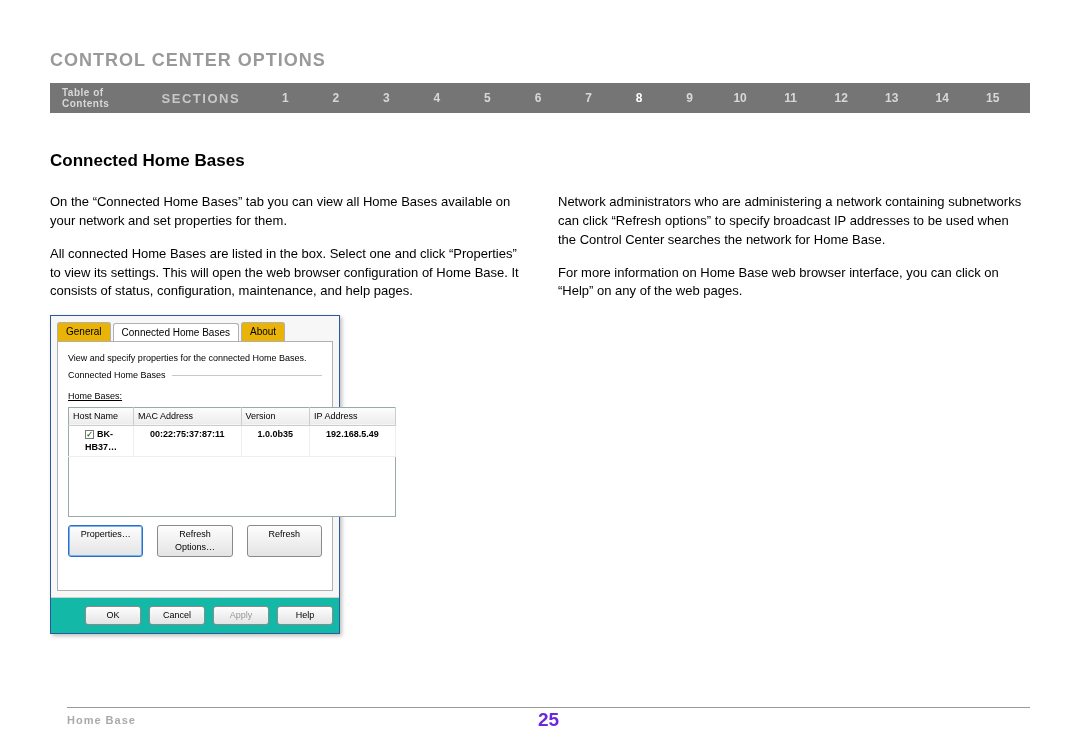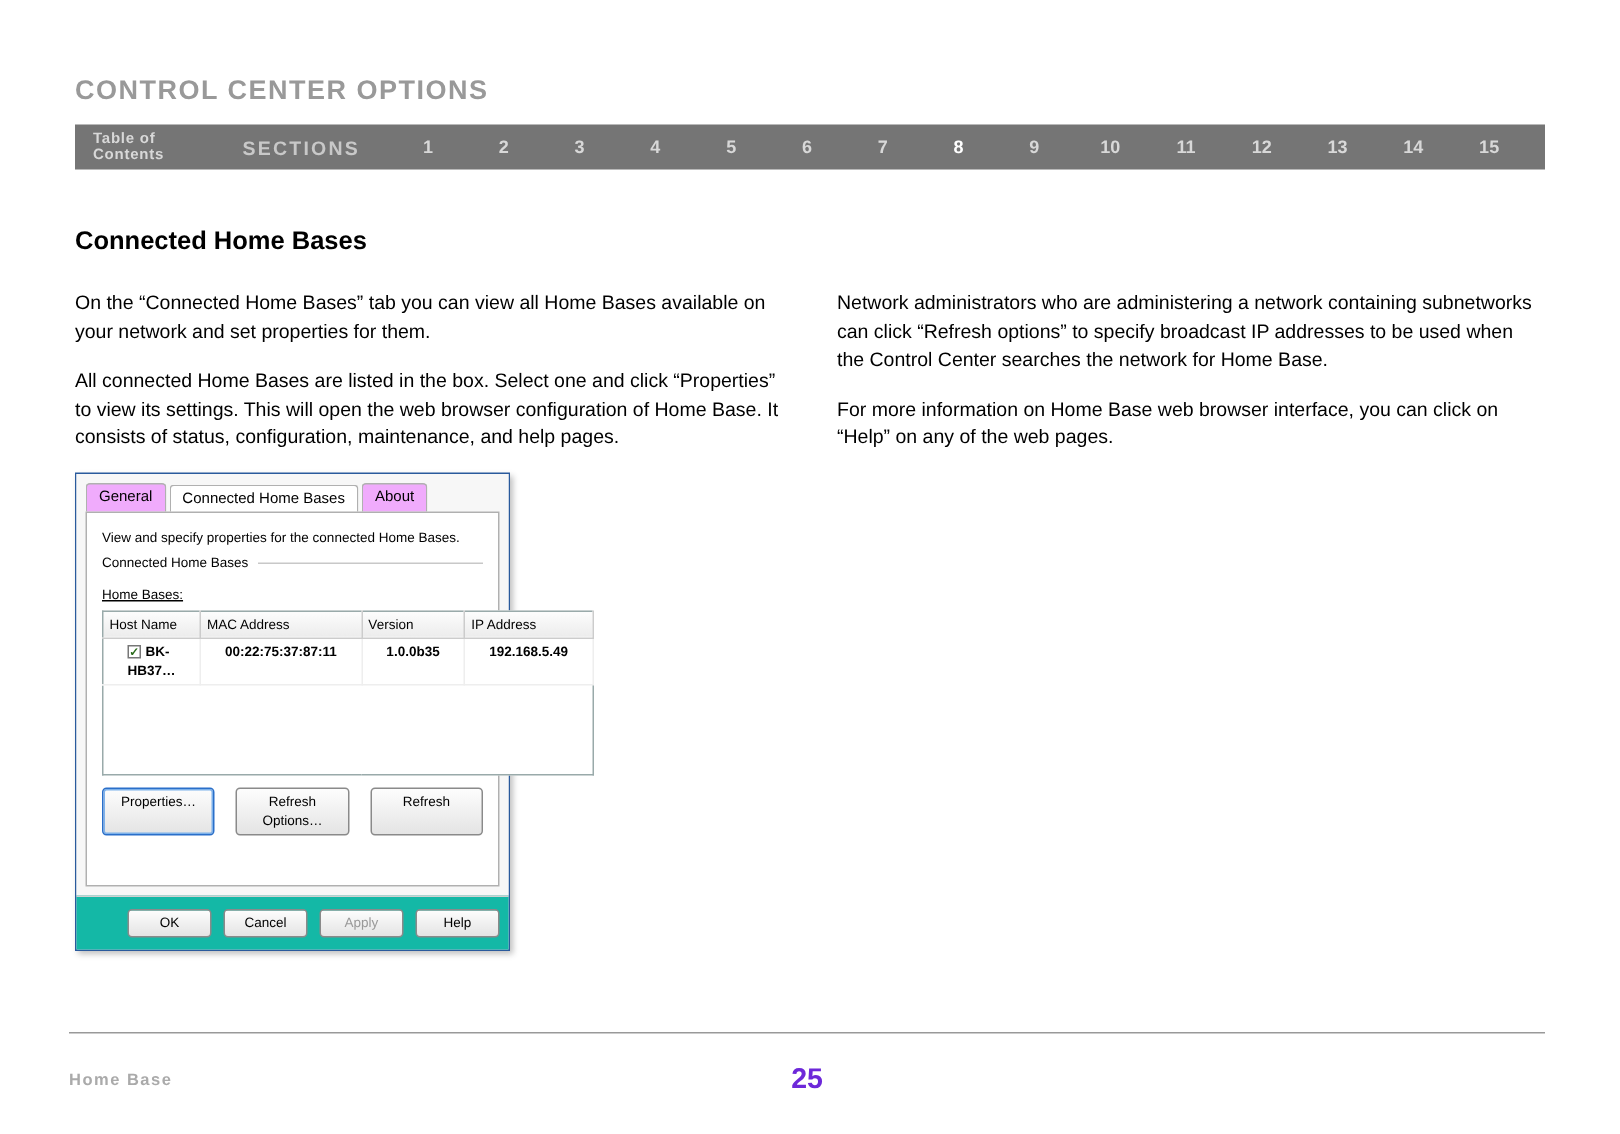--- a/index.html
+++ b/index.html
@@ -107,21 +107,21 @@
   }
   .tab-strip {
     display: flex;
     font-size: 10px;
     margin-bottom: -1px;
   }
   .tab {
     border: 1px solid #b0b0b0;
     border-bottom: none;
     padding: 2px 8px;
-    background: #f0abfc;
+    background: #eab308;
     border-radius: 3px 3px 0 0;
     margin-right: 2px;
     cursor: pointer;
   }
   .tab.active {
     background: #fff;
     position: relative;
     top: 1px;
   }
   .tab-panel {
@@ -206,24 +206,24 @@
     background: #14b8a6;
     border-top: 1px solid #d0d0d0;
     justify-content: flex-end;
   }
   .dlg-footer .win-btn { flex: 0 0 56px; }
   .win-btn.disabled { color: #999; }
 
   .footer {
     position: absolute;
     bottom: 30px;
-    left: 46px;
+    left: 67px;
     right: 50px;
     border-top: 1px solid #999;
-    padding-top: 25px;
+    padding-top: 6px;
     display: flex;
     align-items: center;
     font-size: 11px;
   }
   .footer-left { color: #aaa; letter-spacing: 1px; font-weight: bold; }
   .footer-center {
     position: absolute;
     left: 50%;
     transform: translateX(-50%);
     font-weight: bold;

